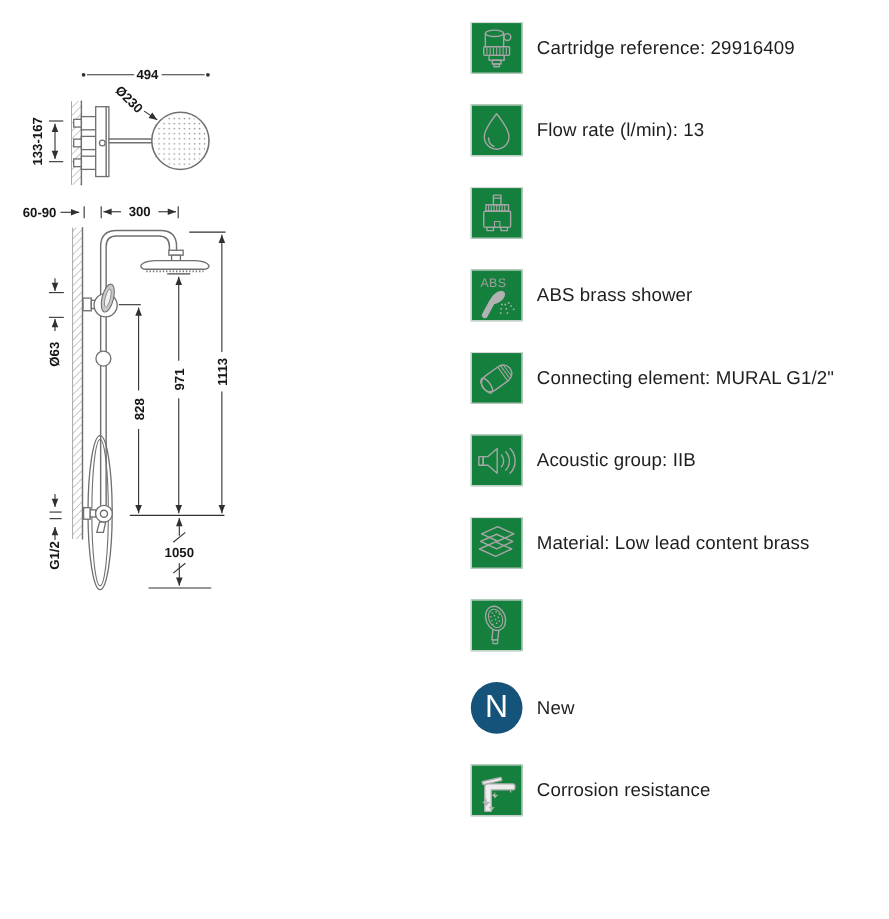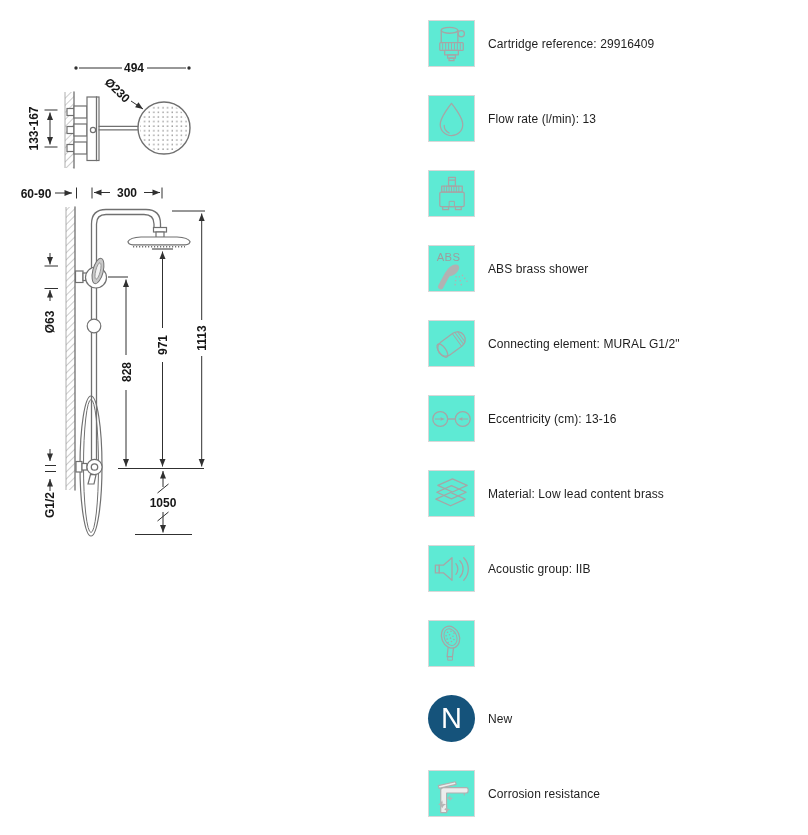--- a/index.html
+++ b/index.html
@@ -5,26 +5,26 @@
   html,body{margin:0;padding:0;background:#fff;}
   .page{position:relative;width:808px;height:835px;background:#fff;overflow:hidden;
         font-family:"Liberation Sans",sans-serif;}
   .drawing{position:absolute;left:0;top:0;}
   .dt{font:bold 12px "Liberation Sans",sans-serif;fill:#161616;}
   .ln{stroke:#707070;stroke-width:1.3;fill:none;stroke-linecap:round;}
   .lnf{stroke:#707070;stroke-width:1.2;fill:#fff;}
   .dl{stroke:#303030;stroke-width:1;fill:none;}
   .spec-list{position:absolute;left:428px;top:20px;}
   .spec-row{display:flex;align-items:center;height:47px;margin-bottom:28px;}
-  .icon-box{width:45px;height:45px;border:1px solid #d8d8d8;background:#5eead4;
+  .icon-box{width:45px;height:45px;border:1px solid #d8d8d8;background:#15803d;
             display:flex;align-items:center;justify-content:center;flex:0 0 auto;}
   .badge{width:47px;height:47px;border-radius:50%;background:#15537B;color:#fff;
          display:flex;align-items:center;justify-content:center;
          font-size:29px;font-weight:400;flex:0 0 auto;}
-  .spec-label{margin-left:13px;font-size:12px;color:#1e1e1e;letter-spacing:.1px;white-space:nowrap;}
+  .spec-label{margin-left:13px;font-size:17px;color:#1e1e1e;letter-spacing:.1px;white-space:nowrap;}
   .ic{stroke:#a6a6a6;fill:none;stroke-width:1.3;stroke-linecap:round;stroke-linejoin:round;}
 </style>
 </head>
 <body>
 
 <div class="page">
 
   <svg class="drawing" width="230" height="560" viewBox="0 0 230 560">
     <defs>
       <marker id="mA" markerWidth="9" markerHeight="8" refX="8" refY="4" orient="auto-start-reverse" markerUnits="userSpaceOnUse">
@@ -227,63 +227,47 @@
           <g class="ic" transform="rotate(-36 23 23)">
             <rect x="7.5" y="15" width="31" height="16" rx="8"></rect>
             <ellipse cx="11.5" cy="23" rx="3.6" ry="8"></ellipse>
             <path stroke-width="1" d="M30,15.4 V30.6 M32.8,15.8 V30.2 M35.4,16.6 V29.4"></path>
           </g>
         </svg>
       </div>
       <div class="spec-label">Connecting element: MURAL G1/2"</div>
     </div>
 
-    <div class="spec-row">
-      <div class="icon-box">
-        <svg width="46" height="46" viewBox="0 0 46 46">
-          <g class="ic" stroke-width="1.4">
-            <circle cx="11.5" cy="23" r="7.6"></circle>
-            <circle cx="34.5" cy="23" r="7.6"></circle>
-            <line x1="19.1" y1="23" x2="26.9" y2="23"></line>
-            <line x1="6.5" y1="23" x2="11.5" y2="23" stroke-width="1"></line>
-            <line x1="39.5" y1="23" x2="34.5" y2="23" stroke-width="1"></line>
-          </g>
-          <polygon points="16.2,23 11.8,21.3 11.8,24.7" fill="#a6a6a6"></polygon>
-          <polygon points="29.8,23 34.2,21.3 34.2,24.7" fill="#a6a6a6"></polygon>
-        </svg>
-      </div>
-      <div class="spec-label">Eccentricity (cm): 13-16</div>
-    </div>
-
-    <div class="spec-row">
-      <div class="icon-box">
-        <svg width="46" height="46" viewBox="0 0 46 46">
-          <g class="ic" fill="#fff" stroke-width="1.2">
-            <path d="M22,21.5 L37,28.2 L22,35 L7,28.2 Z"></path>
-            <path d="M23,14.5 L38,21.2 L23,28 L8,21.2 Z"></path>
-            <path d="M24,7.5 L39,14.2 L24,21 L9,14.2 Z"></path>
-          </g>
-        </svg>
-      </div>
-      <div class="spec-label">Material: Low lead content brass</div>
-    </div>
 
     <div class="spec-row">
       <div class="icon-box">
         <svg width="46" height="46" viewBox="0 0 46 46">
           <g class="ic" stroke-width="1.2">
             <rect x="6.5" y="19" width="4" height="8"></rect>
             <path d="M10.5,19 H15 L23.5,11.5 V34.5 L15,27 H10.5 Z"></path>
             <path d="M27.5,17.5 A8.5,8.5 0 0 1 27.5,28.5"></path>
             <path d="M31.5,14.5 A12.5,12.5 0 0 1 31.5,31.5"></path>
             <path d="M35.5,11.5 A16.5,16.5 0 0 1 35.5,34.5"></path>
           </g>
         </svg>
       </div>
       <div class="spec-label">Acoustic group: IIB</div>
+    </div>
+
+    <div class="spec-row">
+      <div class="icon-box">
+        <svg width="46" height="46" viewBox="0 0 46 46">
+          <g class="ic" fill="#fff" stroke-width="1.2">
+            <path d="M22,21.5 L37,28.2 L22,35 L7,28.2 Z"></path>
+            <path d="M23,14.5 L38,21.2 L23,28 L8,21.2 Z"></path>
+            <path d="M24,7.5 L39,14.2 L24,21 L9,14.2 Z"></path>
+          </g>
+        </svg>
+      </div>
+      <div class="spec-label">Material: Low lead content brass</div>
     </div>
 
     <div class="spec-row">
       <div class="icon-box">
         <svg width="46" height="46" viewBox="0 0 46 46">
           <g class="ic">
             <g transform="rotate(-22 22 16)">
               <ellipse cx="22" cy="16" rx="9" ry="11.5"></ellipse>
               <ellipse cx="22" cy="16" rx="6.3" ry="8.8" stroke-width="1"></ellipse>
             </g>

